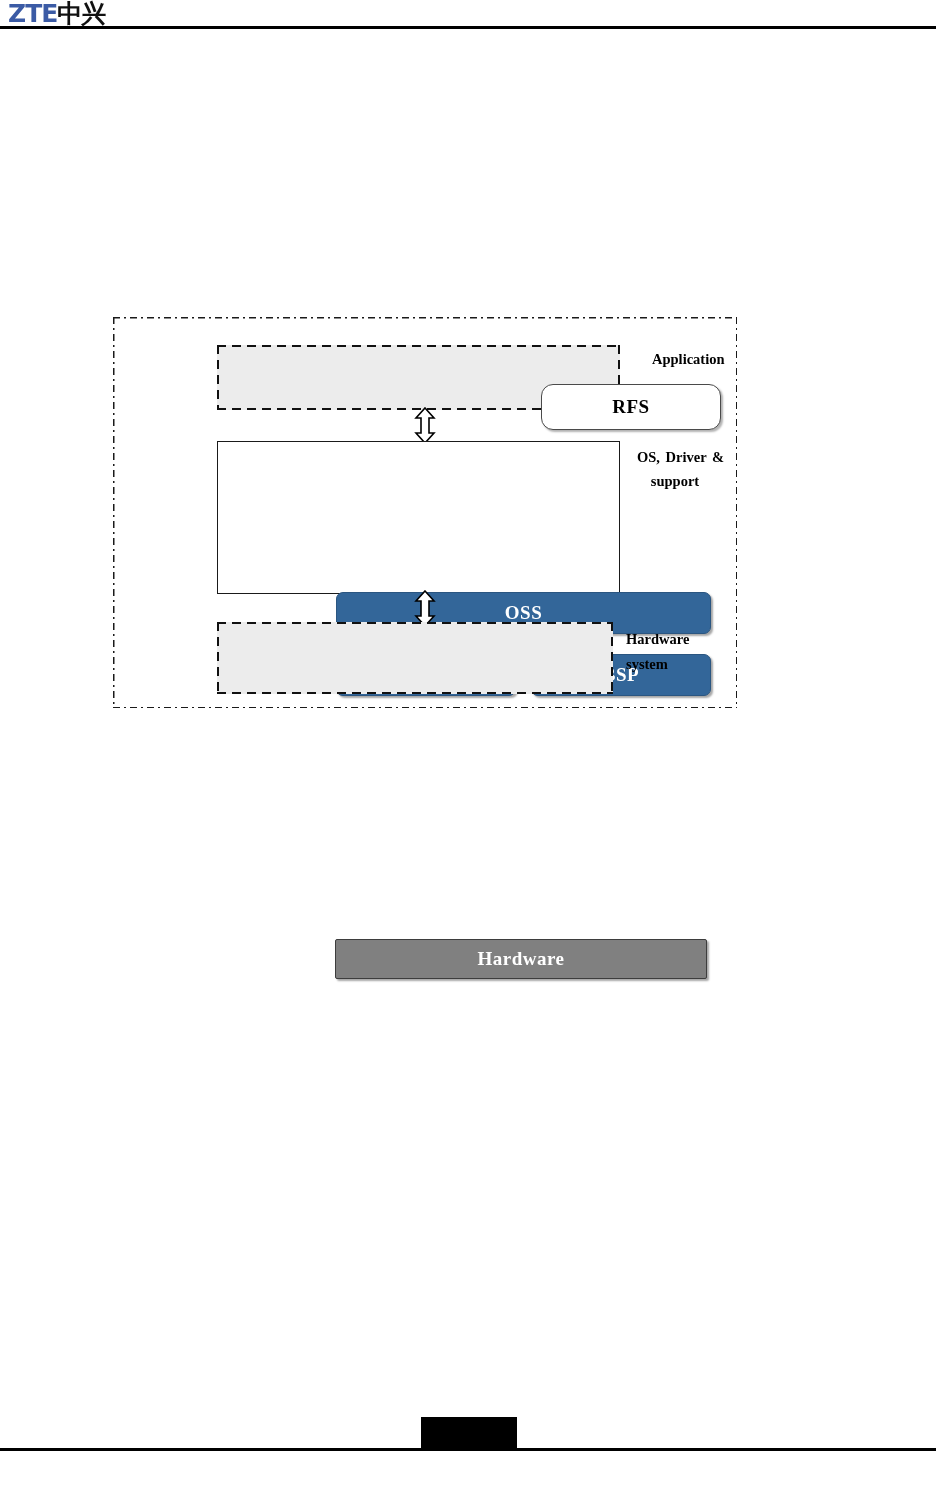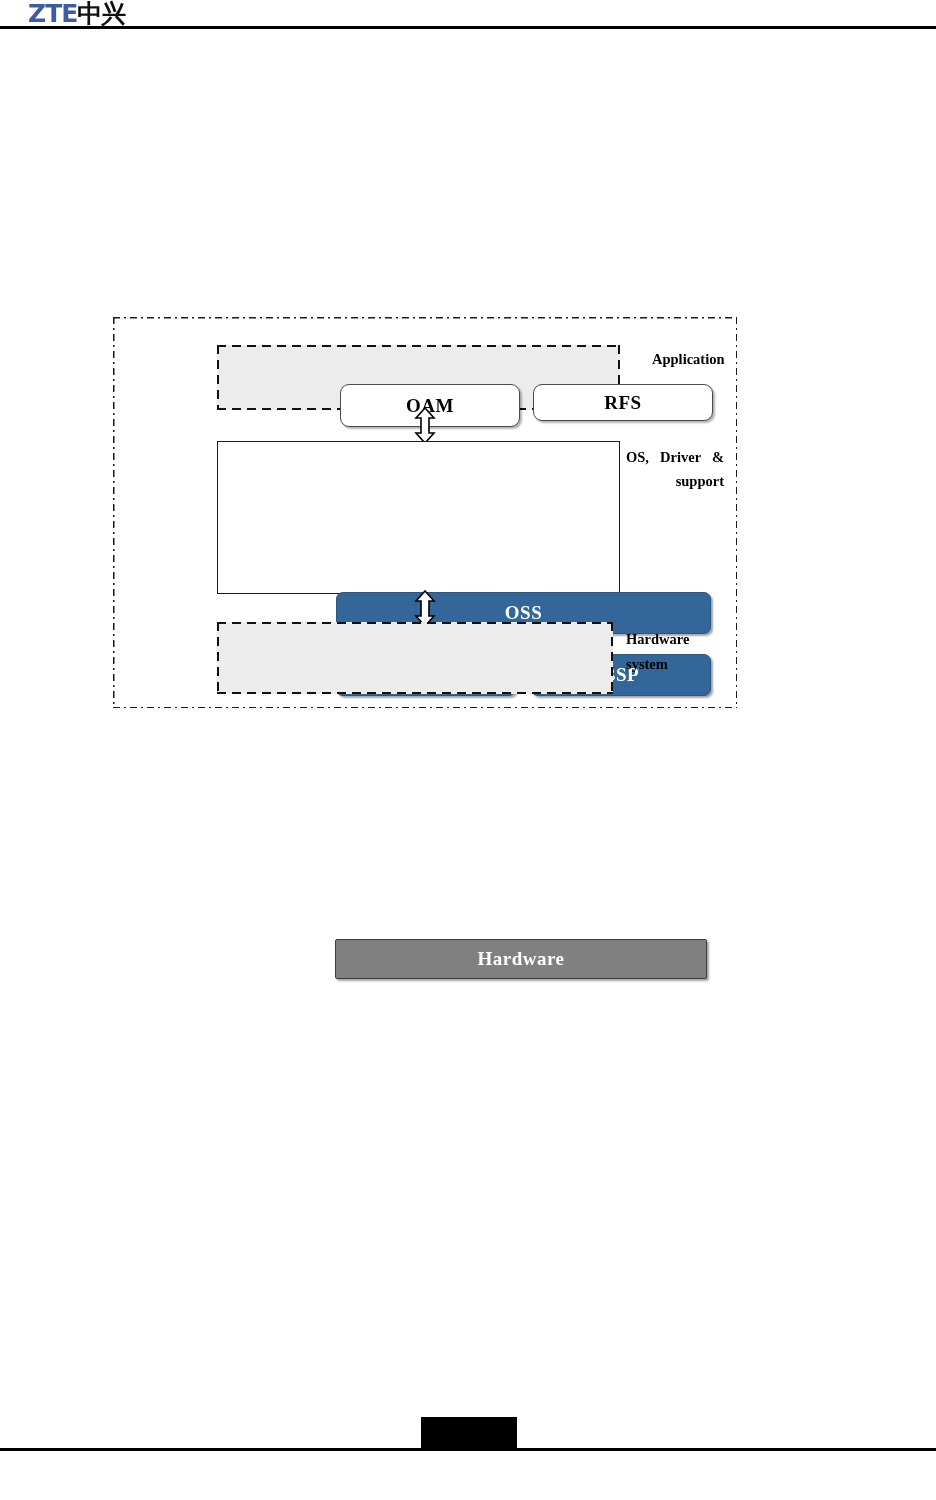--- a/index.html
+++ b/index.html
@@ -23,21 +23,20 @@
   }
   #zte-logo {
     position: absolute;
     left: 8px; top: 1px;
     font-family: "DejaVu Sans", sans-serif;
     font-size: 25px;
     font-weight: bold;
     letter-spacing: -1px;
     line-height: 26px;
     white-space: nowrap;
-    margin-left: 20px;
   }
   #zte-logo .zte-mark { color: #3B5BA5; }
   #zte-logo .zte-cn { color: #111111; }
   #header-rule {
     position: absolute;
     left: 0; top: 26px;
     width: 936px; height: 3px;
     background: #000000;
   }
 
@@ -125,21 +124,21 @@
   .node-gray {
     background: #808080;
     border: 1.5px solid #3d3d3d;
     border-radius: 2px;
     color: #ffffff;
     font-size: 19px;
     box-shadow: 2px 2px 2px rgba(0,0,0,0.35);
   }
 
   #node-oam { left: 123px; top: 39px; width: 180px; height: 43px; }
-  #node-rfs { left: 316px; top: 39px; width: 180px; height: 37px; }
+  #node-rfs { left: 324px; top: 39px; width: 180px; height: 46px; border-radius: 12px; }
   #node-oss { left: 118px; top: 150px; width: 375px; height: 42px; }
   #node-vxworks { left: 118px; top: 212px; width: 180px; height: 42px; }
   #node-bsp { left: 313px; top: 212px; width: 180px; height: 42px; }
   #node-hardware { left: 118px; top: 317px; width: 372px; height: 40px; }
 
   .arrow-双 {
     position: absolute;
   }
   #arrow-app-os { left: 298px; top: 90px; }
   #arrow-os-hw  { left: 298px; top: 273px; }
@@ -156,24 +155,25 @@
   #label-os {
     left: 513px; top: 128px;
     width: 98px;
     white-space: normal;
     text-align: justify;
   }
   #label-os .just-line {
     display: block;
     text-align: justify;
     text-align-last: justify;
+    margin-left: 11px;
   }
   #label-os .last-line {
     display: block;
-    text-align: right;
+    text-align: center;
   }
   #label-hardware {
     left: 513px; top: 310px;
     width: 100px;
     white-space: normal;
     line-height: 25px;
     font-family: Liberation Serif, serif;
   }
 
   
@@ -196,23 +196,20 @@
 <div id="page-header">
   <div id="zte-logo">
     <span class="zte-mark">ZTE</span><span class="zte-cn">中兴</span>
   </div>
   <div id="header-rule"></div>
 </div>
 
 <div id="diagram">
 
   <div class="layer-band" id="application-band">
-    <div class="node node-white" id="node-oam">
-      <span>OAM</span>
-    </div>
     <div class="node node-white" id="node-rfs">
       <span>RFS</span>
     </div>
   </div>
 
   <div class="arrow-双" id="arrow-app-os">
     <svg width="28" height="37" viewBox="0 0 28 37">
       <polygon points="14,1 23,11 18,11 18,26 23,26 14,36 5,26 10,26 10,11 5,11" fill="#ffffff" stroke="#000000" stroke-width="1.6" stroke-linejoin="miter"></polygon>
     </svg>
   </div>

